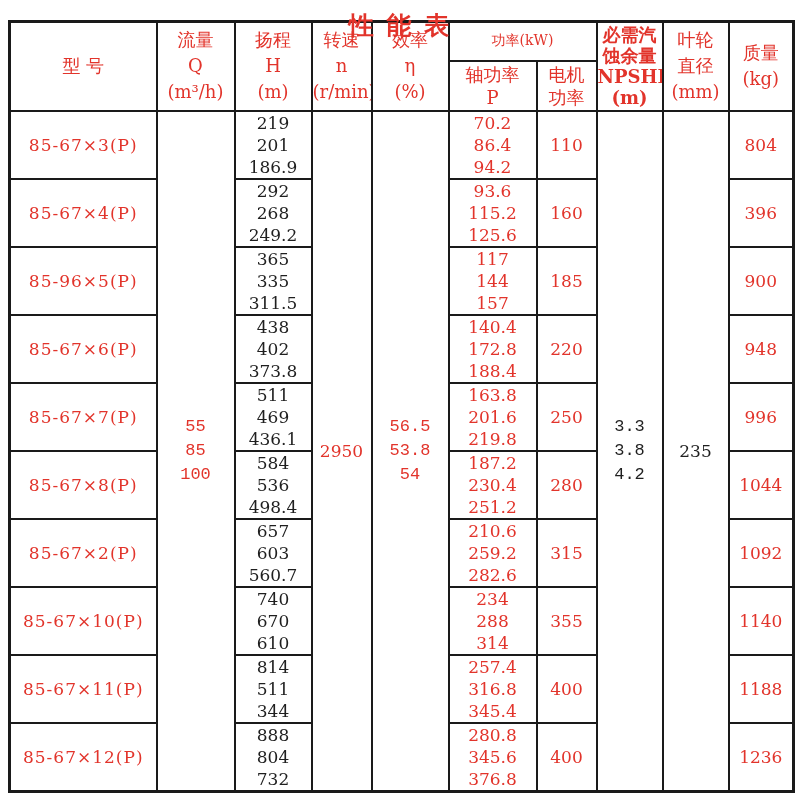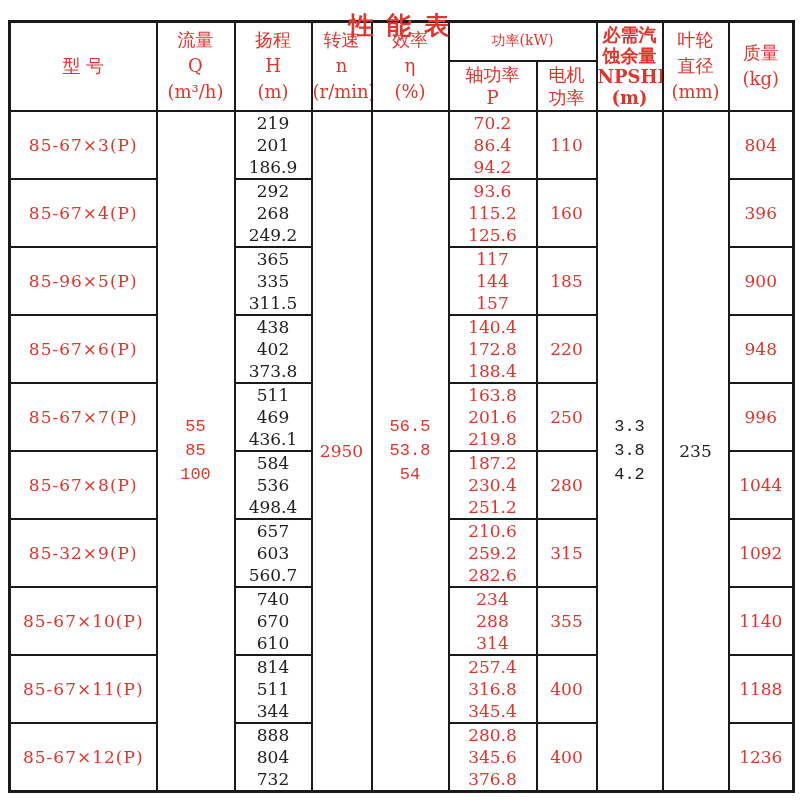--- a/index.html
+++ b/index.html
@@ -221,21 +221,21 @@
       </td>
       <td class="red v3">
         <div>187.2</div>
         <div>230.4</div>
         <div>251.2</div>
       </td>
       <td class="red">280</td>
       <td class="red">1044</td>
     </tr>
     <tr>
-      <td class="red model">85-32×9(P)</td>
+      <td class="red model">85-67×2(P)</td>
       <td class="blk v3">
         <div>657</div>
         <div>603</div>
         <div>560.7</div>
       </td>
       <td class="red v3">
         <div>210.6</div>
         <div>259.2</div>
         <div>282.6</div>
       </td>

